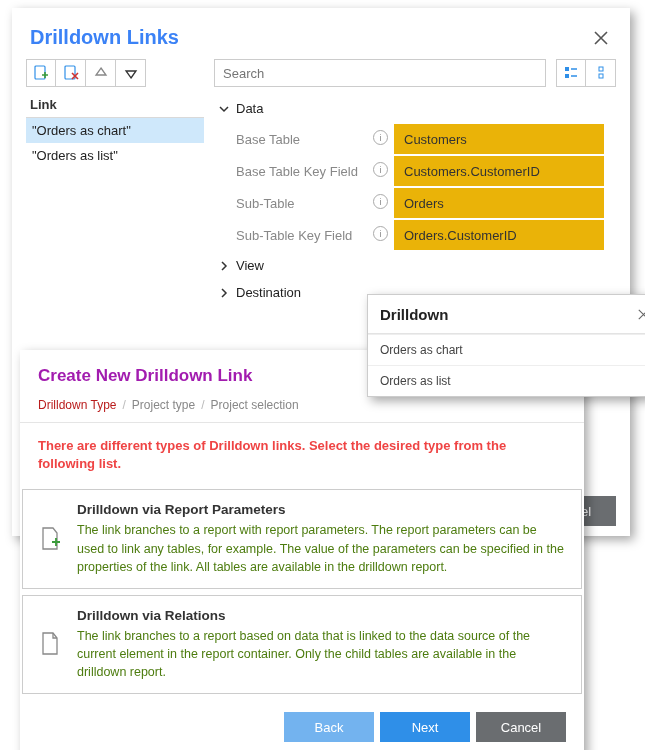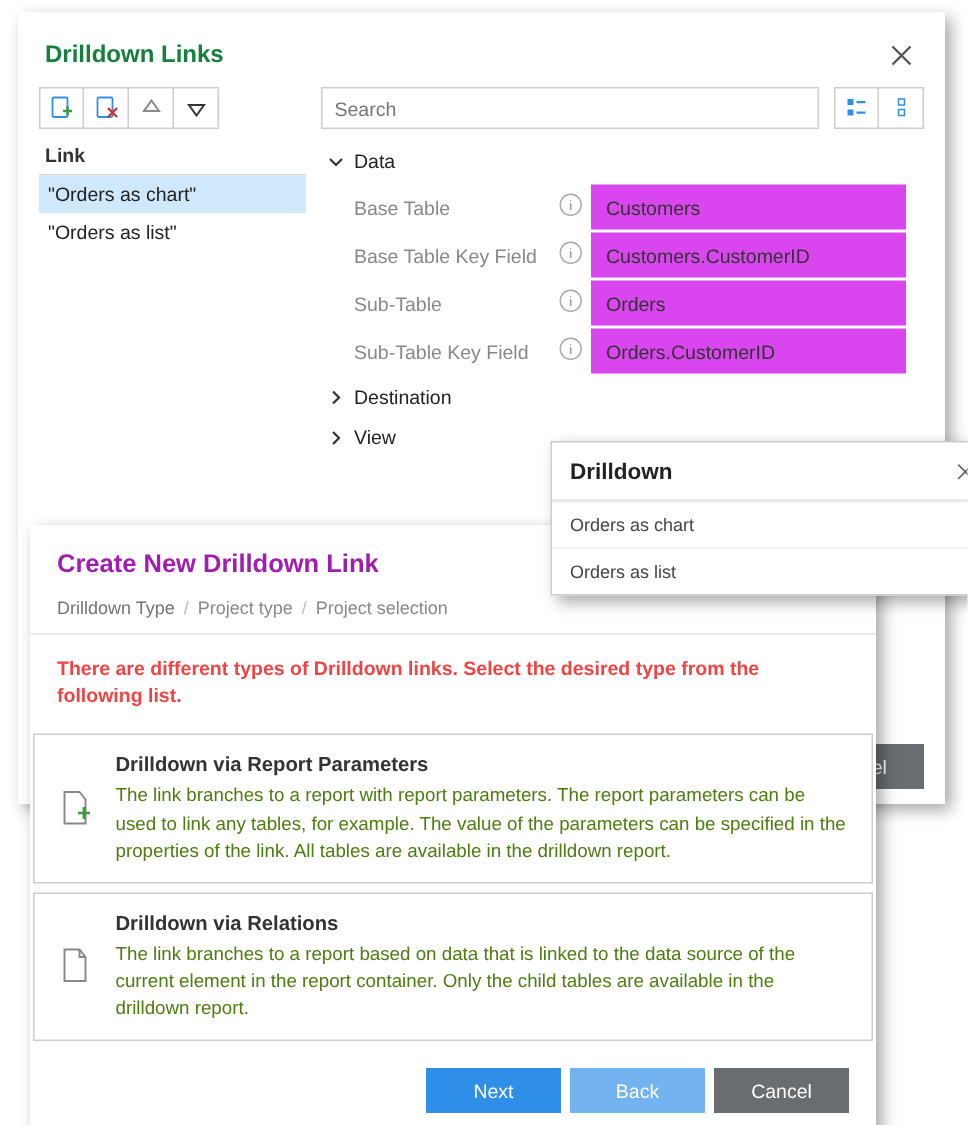--- a/index.html
+++ b/index.html
@@ -23,23 +23,23 @@
   #main-dialog {
     left: 12px; top: 8px;
     width: 618px; height: 528px;
   }
   .dlg-head {
     display: flex; align-items: center;
     padding: 18px 18px 10px 18px;
   }
   .dlg-title {
     flex: 1;
-    font-size: 16px;
+    font-size: 20px;
     font-weight: 600;
-    color: #15803d;
+    color: #3b82f6;
   }
   .x-btn {
     width: 22px; height: 22px;
     display: flex; align-items: center; justify-content: center;
     color: #555; cursor: pointer;
     font-size: 16px;
   }
   .main-body {
     display: flex;
     padding: 0 14px;
@@ -117,21 +117,21 @@
   }
   .info-ic {
     position: absolute; right: 6px; top: 6px;
     width: 15px; height: 15px;
     border: 1px solid #aaa; border-radius: 50%;
     font-size: 9px; color:#888;
     display:flex; align-items:center; justify-content:center;
   }
   .prop-val {
     flex: 1;
-    background: #d946ef;
+    background: #eab308;
     height: 30px;
     padding: 0 10px;
     display: flex; align-items: center;
     color: #333;
   }
 
   .main-footer {
     position: absolute;
     bottom: 10px; right: 14px;
     display: flex; gap: 6px;
@@ -179,21 +179,21 @@
     font-size: 17px; font-weight: 600;
     padding: 16px 18px 8px 18px;
     color: #a21caf;
   }
   .crumbs {
     padding: 4px 18px 10px 18px;
     font-size: 12px;
     color: #888;
     border-bottom: 1px solid #e5e5e5;
   }
-  .crumb-active { color: #737373; margin-top: 28px; }
+  .crumb-active { color: #b91c1c; margin-top: 28px; }
   .sep { margin: 0 6px; color:#bbb;}
   .cd-desc {
     padding: 14px 18px 10px 18px;
     font-weight: 700;
     color: #ef4444;
     font-size: 13px;
     line-height: 1.4;
   }
   .option {
     margin: 6px 2px;
@@ -312,29 +312,29 @@
           </div>
         <div class="prop-val">Orders.CustomerID</div>
       </div>
 
       <div class="sect-row">
         <span class="chev">
           <svg width="10" height="10">
               <path d="M3 1 L7 5 L3 9" fill="none" stroke="#333" stroke-width="1.5"></path>
             </svg>
         </span>
-        <span>Destination</span>
+        <span>View</span>
       </div>
       <div class="sect-row">
         <span class="chev">
           <svg width="10" height="10">
               <path d="M3 1 L7 5 L3 9" fill="none" stroke="#333" stroke-width="1.5"></path>
             </svg>
         </span>
-        <span>View</span>
+        <span>Destination</span>
       </div>
     </div>
   </div>
 
   <div class="main-footer">
     <div class="btn btn-blue" style="width:22px; min-width:22px;"></div>
     <div class="btn btn-grey">Cancel</div>
   </div>
 </div>
 
@@ -365,22 +365,22 @@
           <path d="M14 2 V7 H18" fill="none" stroke="#888" stroke-width="1.3"></path>
         </svg>
     </div>
     <div class="opt-body">
       <div class="opt-title">Drilldown via Relations</div>
       <div class="opt-text">The link branches to a report based on data that is linked to the data source of the current element in the report container. Only the child tables are available in the drilldown report.</div>
     </div>
   </div>
 
   <div class="cd-footer">
+    <div class="btn btn-lblue">Back</div>
     <div class="btn btn-blue">Next</div>
-    <div class="btn btn-lblue">Back</div>
     <div class="btn btn-grey">Cancel</div>
   </div>
 </div>
 
 <div id="dd-popup" class="dialog">
   <div class="dd-head">
     <div class="dd-title">Drilldown</div>
     <div class="x-btn" style="font-size:13px">
       <svg width="11" height="11" viewBox="0 0 14 14">
           <path d="M1 1 L13 13 M13 1 L1 13" stroke="#666" stroke-width="1.4" fill="none"></path>

